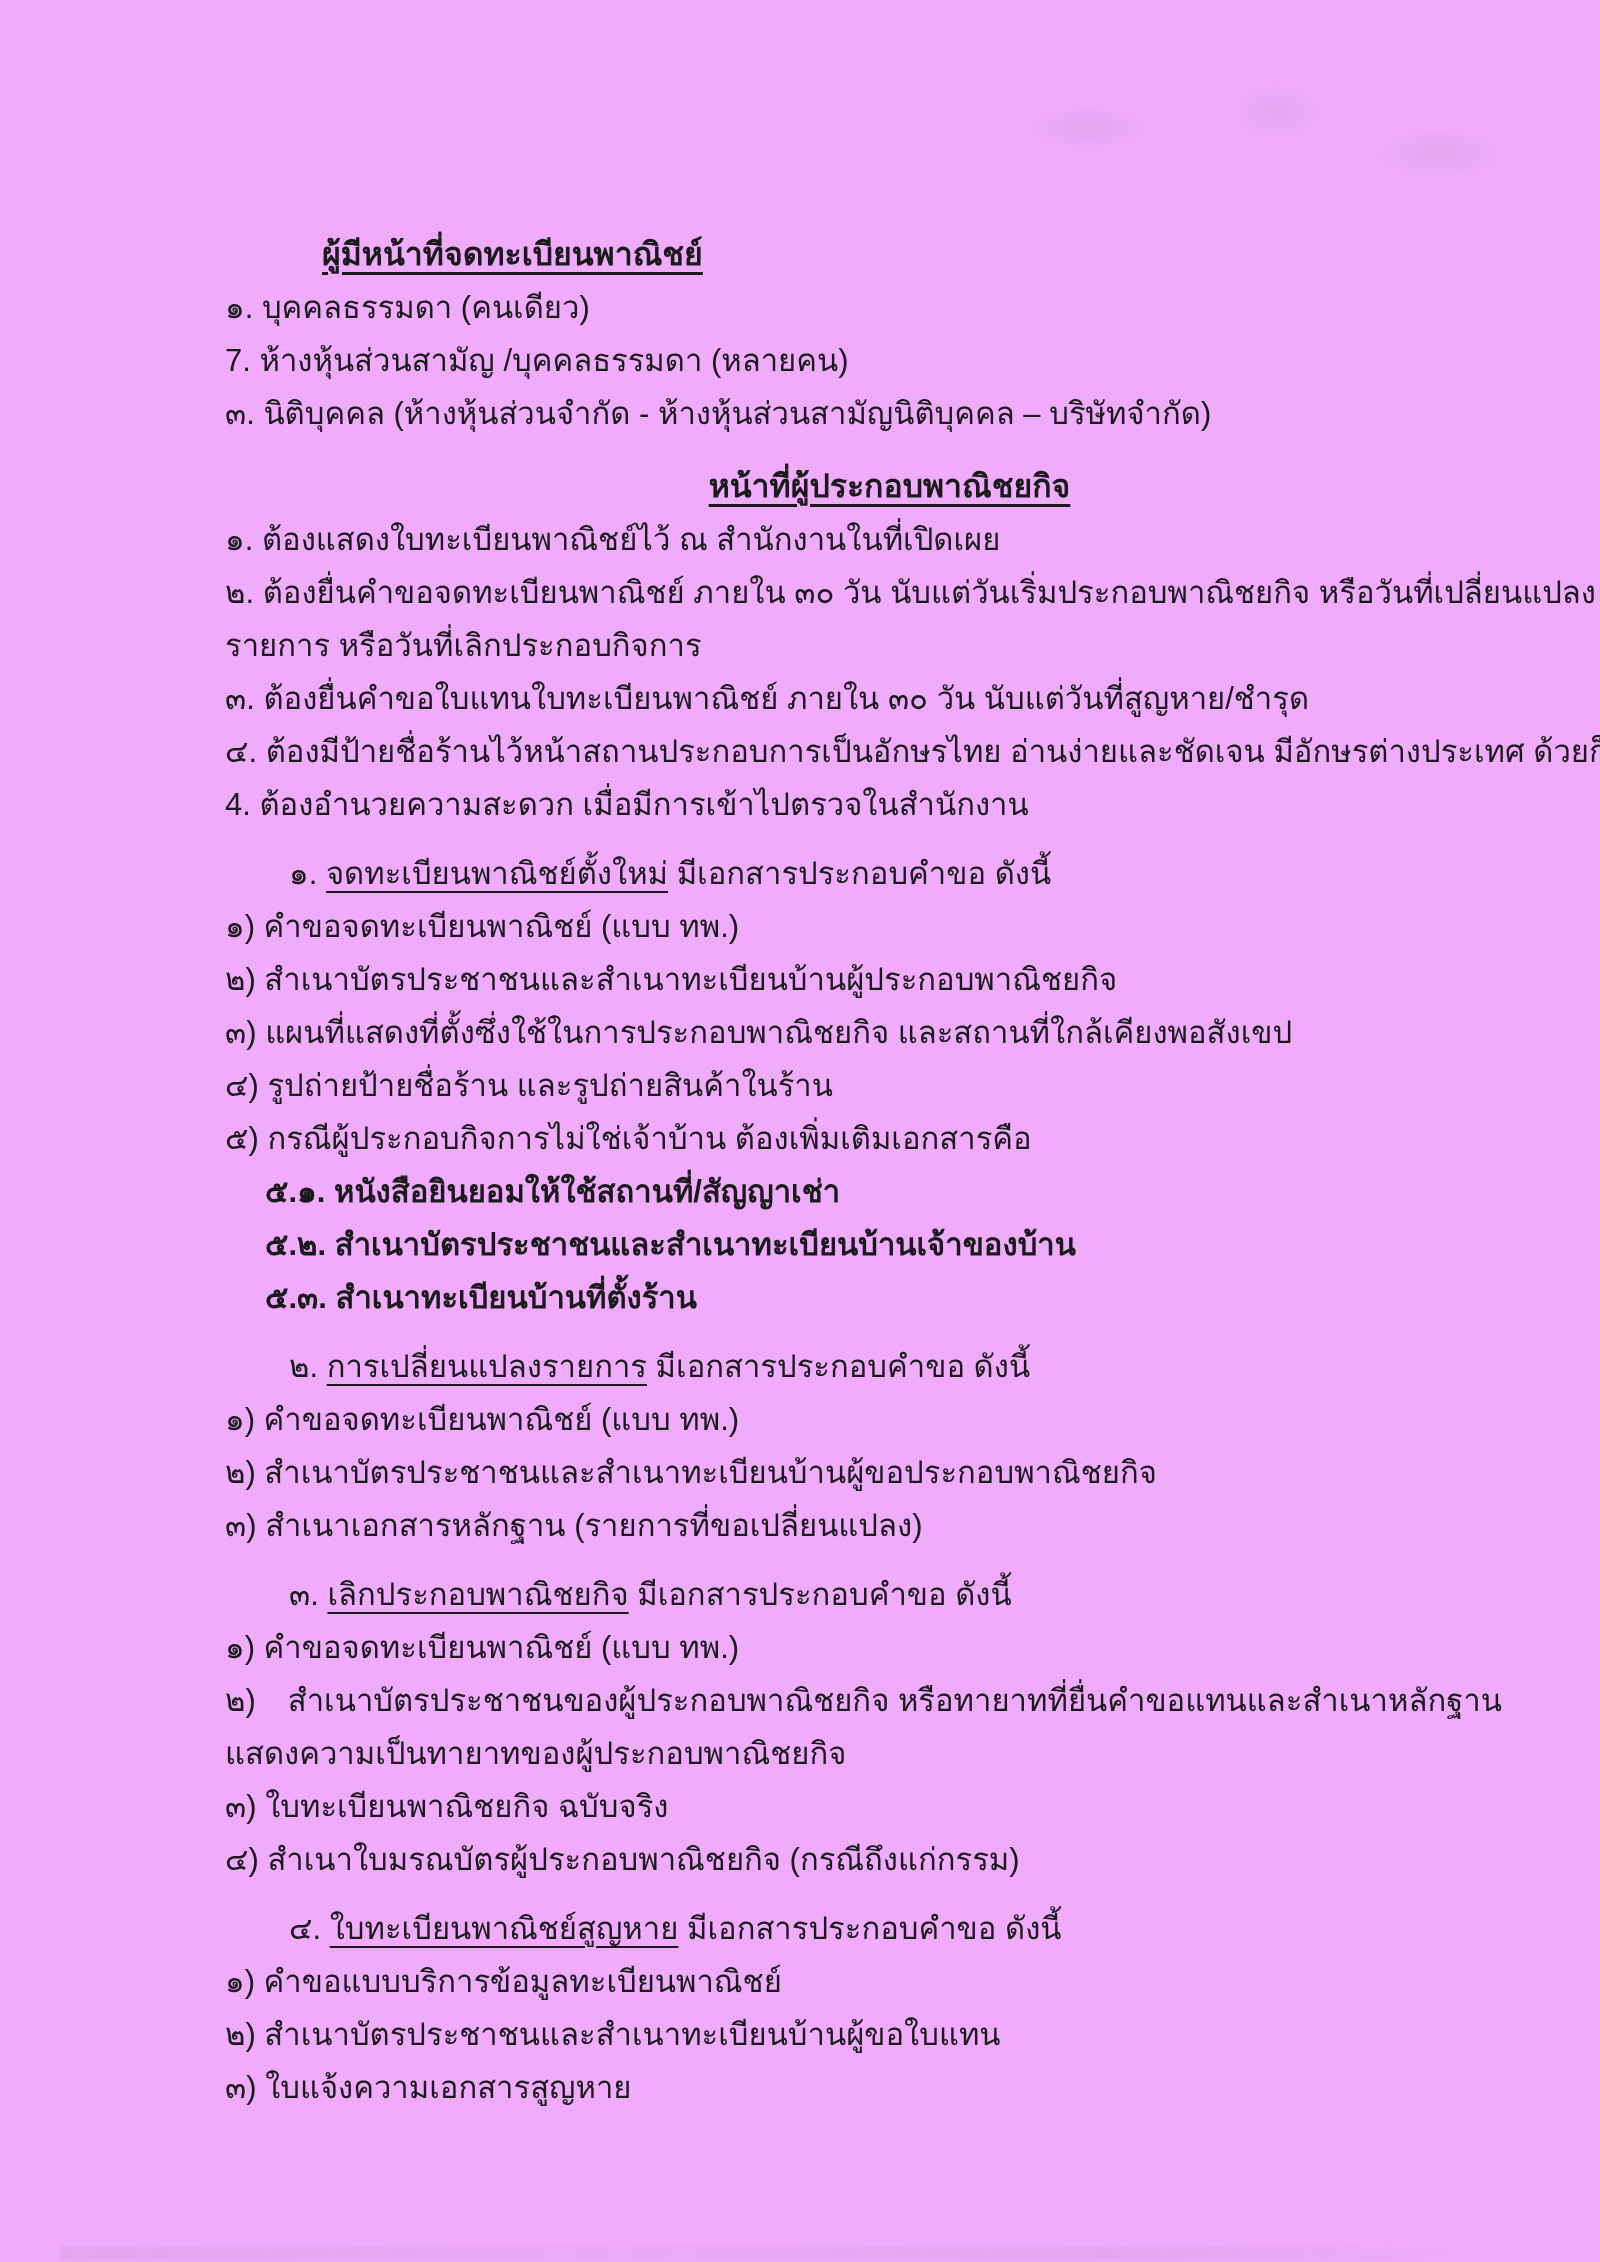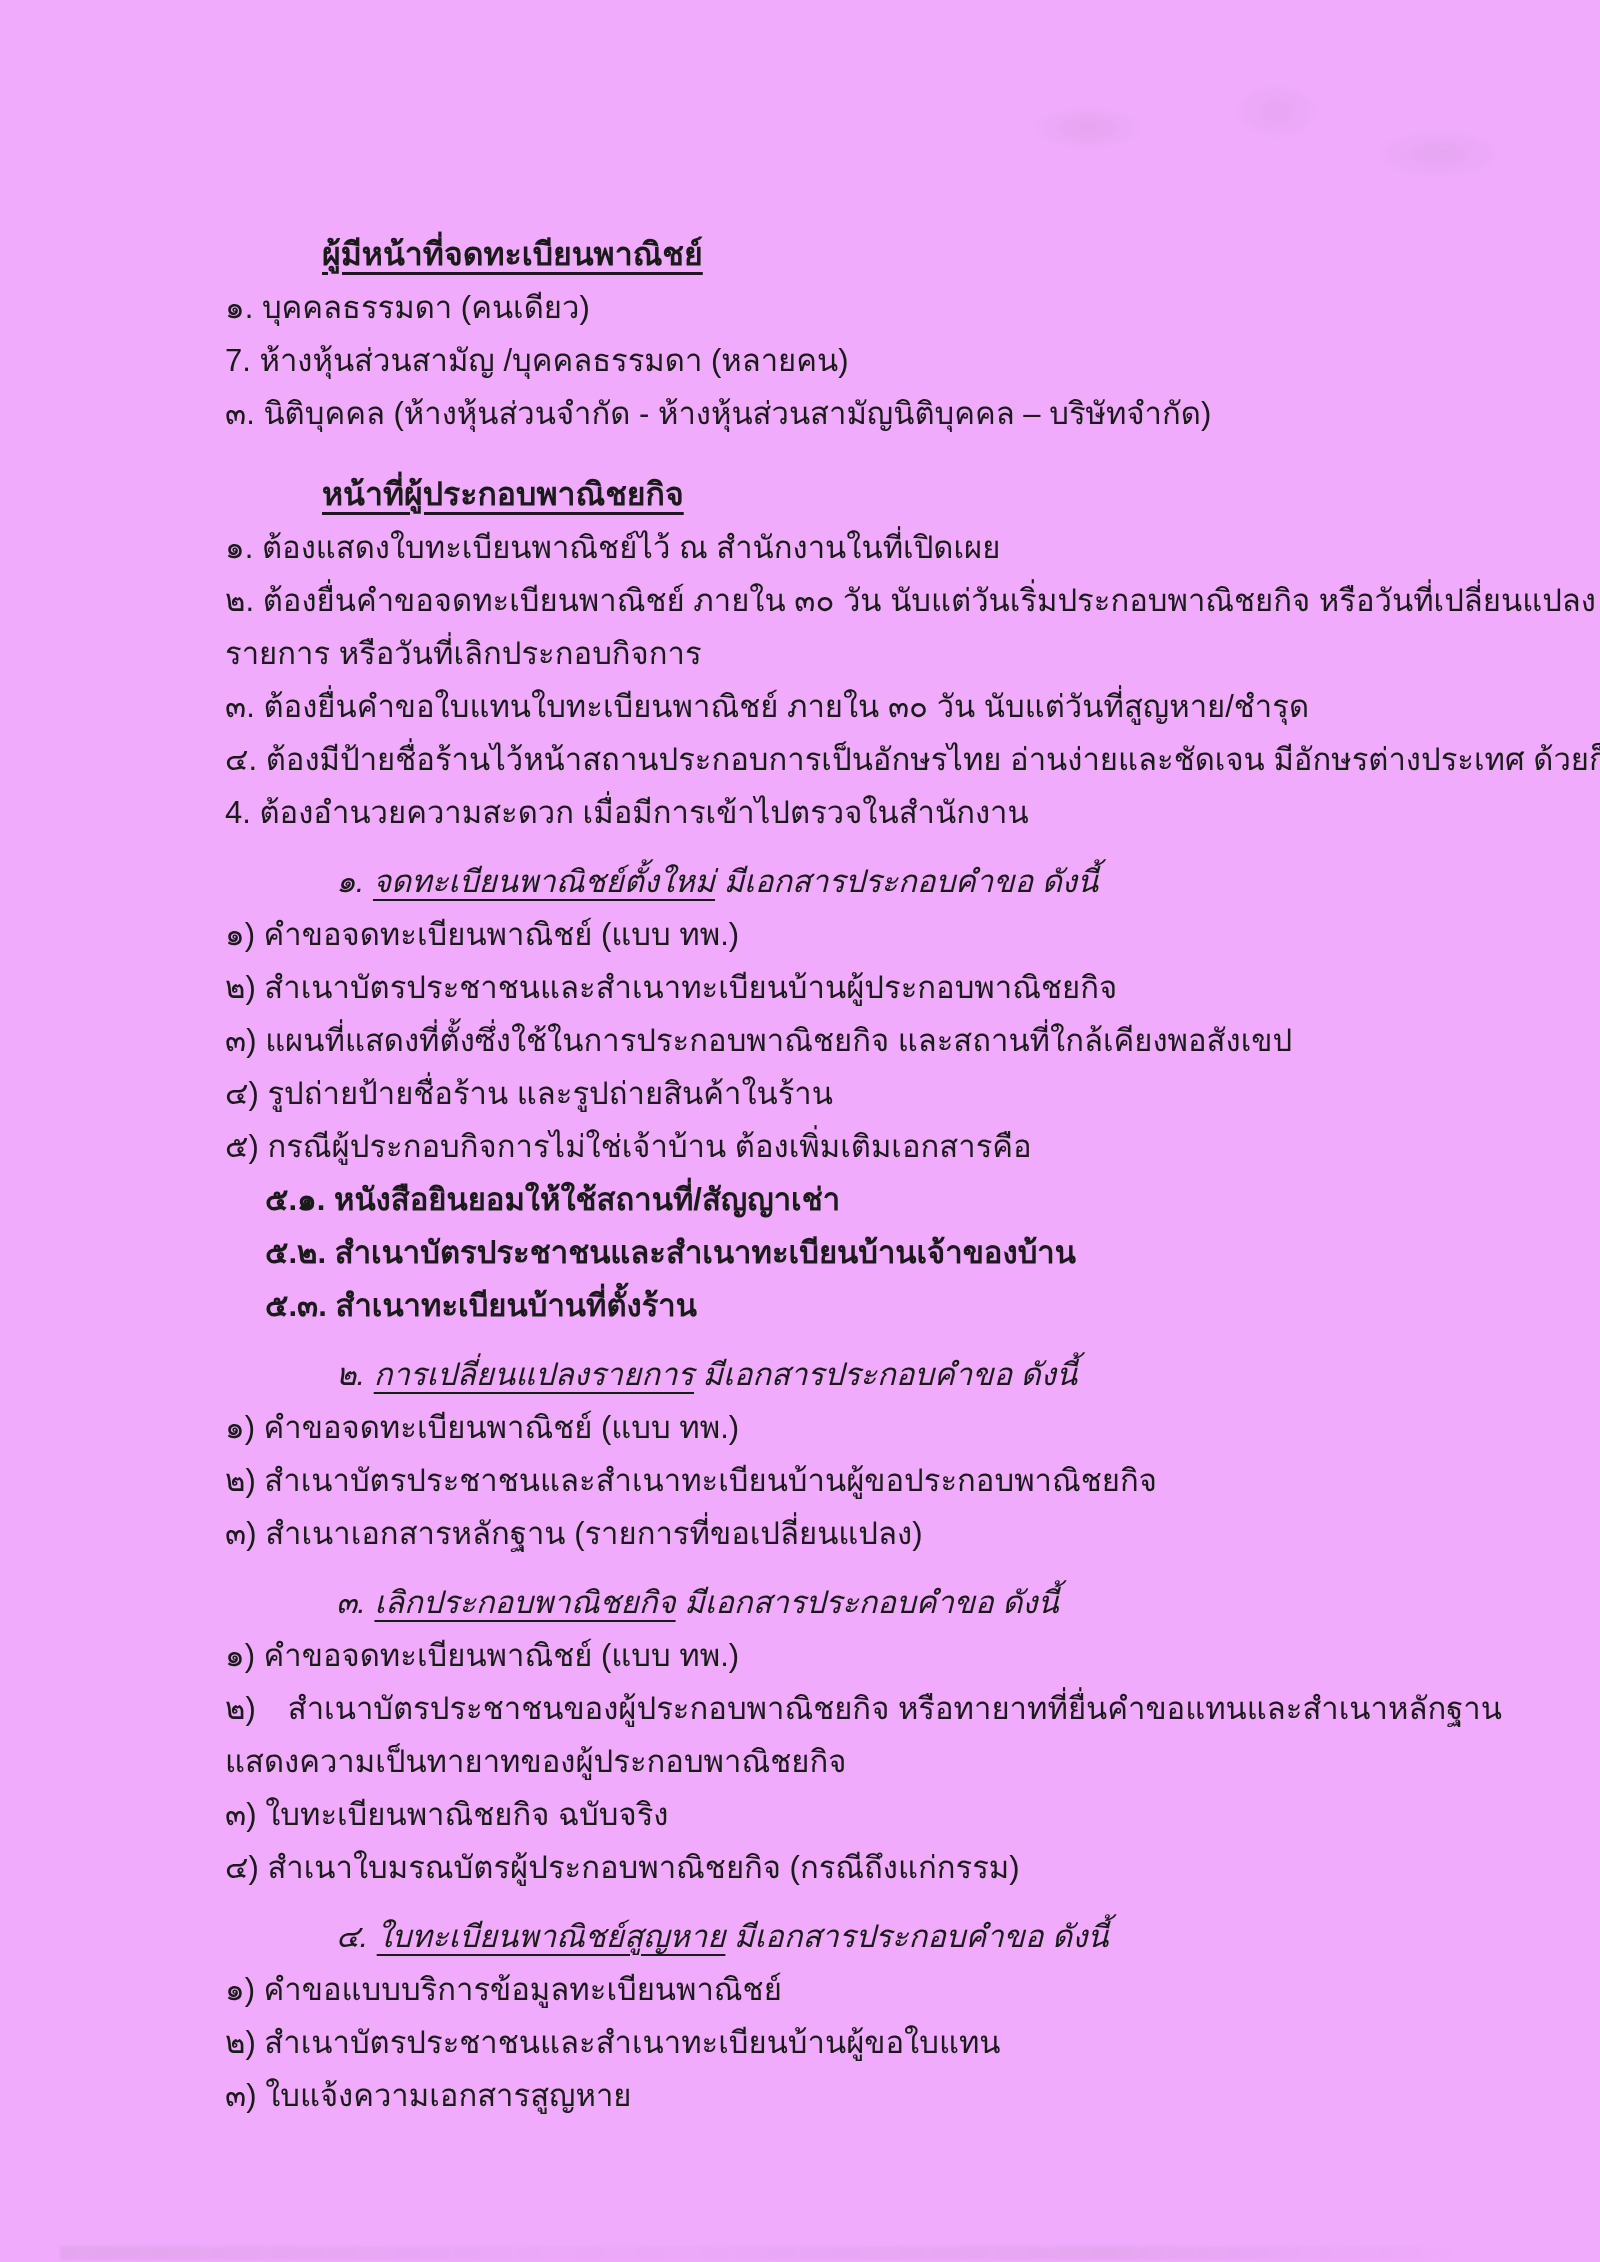--- a/index.html
+++ b/index.html
@@ -40,22 +40,22 @@
     font-weight: normal;
   }
   .doc-title {
     font-weight: bold;
     font-size: 32px;
     margin-left: 97px;
     text-decoration: underline;
     text-decoration-thickness: 2.5px;
     text-underline-offset: 7px;
   }
-  .t2-gap { margin-top: 28px; }
-  .sec-head { margin-left: 111px; font-style: italic; }
+  .t2-gap { margin-top: 20px; text-align: center; }
+  .sec-head { margin-left: 64px; }
   .sec-gap { margin-top: 16px; }
   .sub { margin-left: 40px; font-weight: bold; }
   .u {
     text-decoration: underline;
     text-decoration-thickness: 2px;
     text-underline-offset: 7px;
   }
   .sp { display: inline-block; width: 32px; }
 </style>
 </head>

